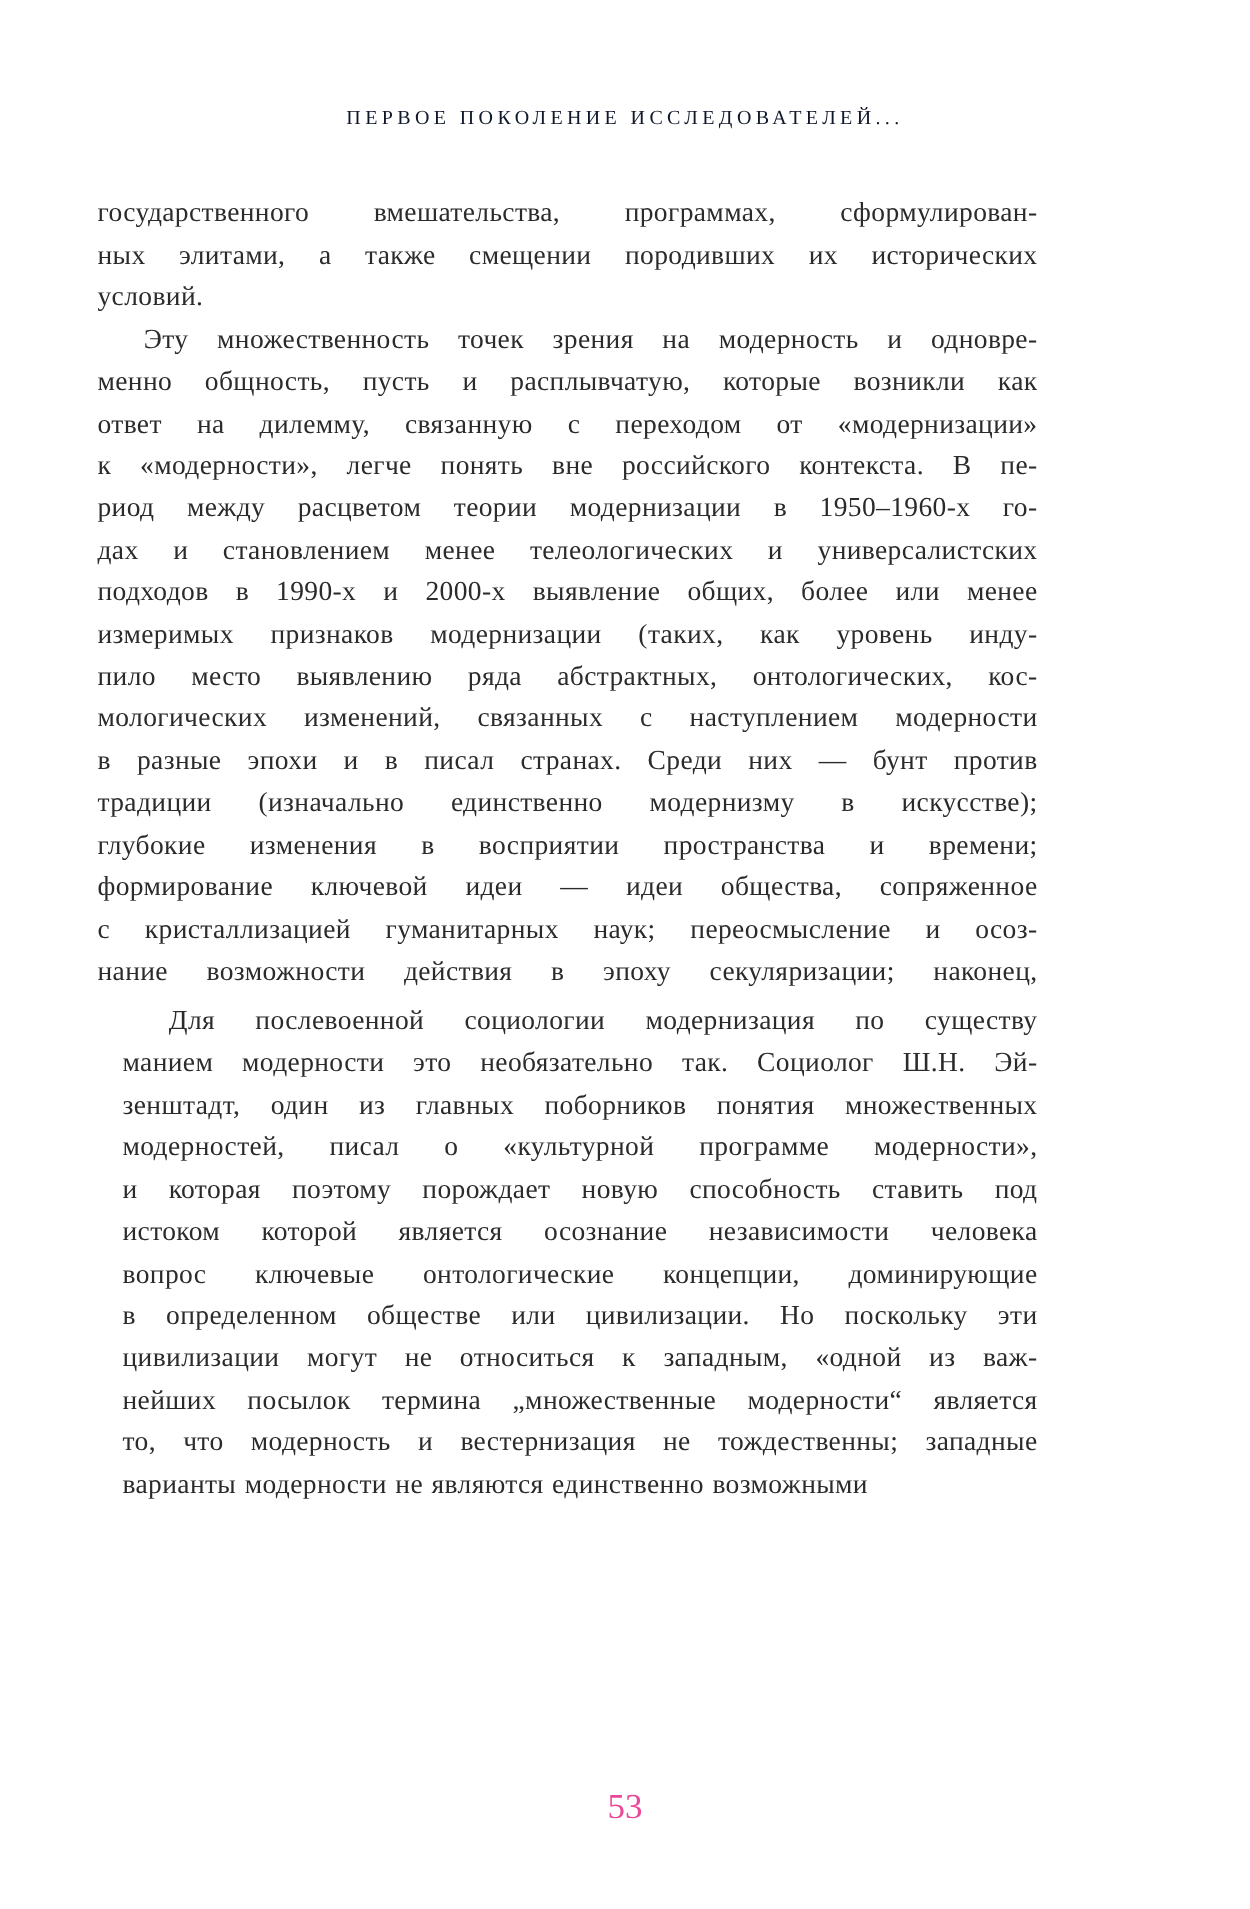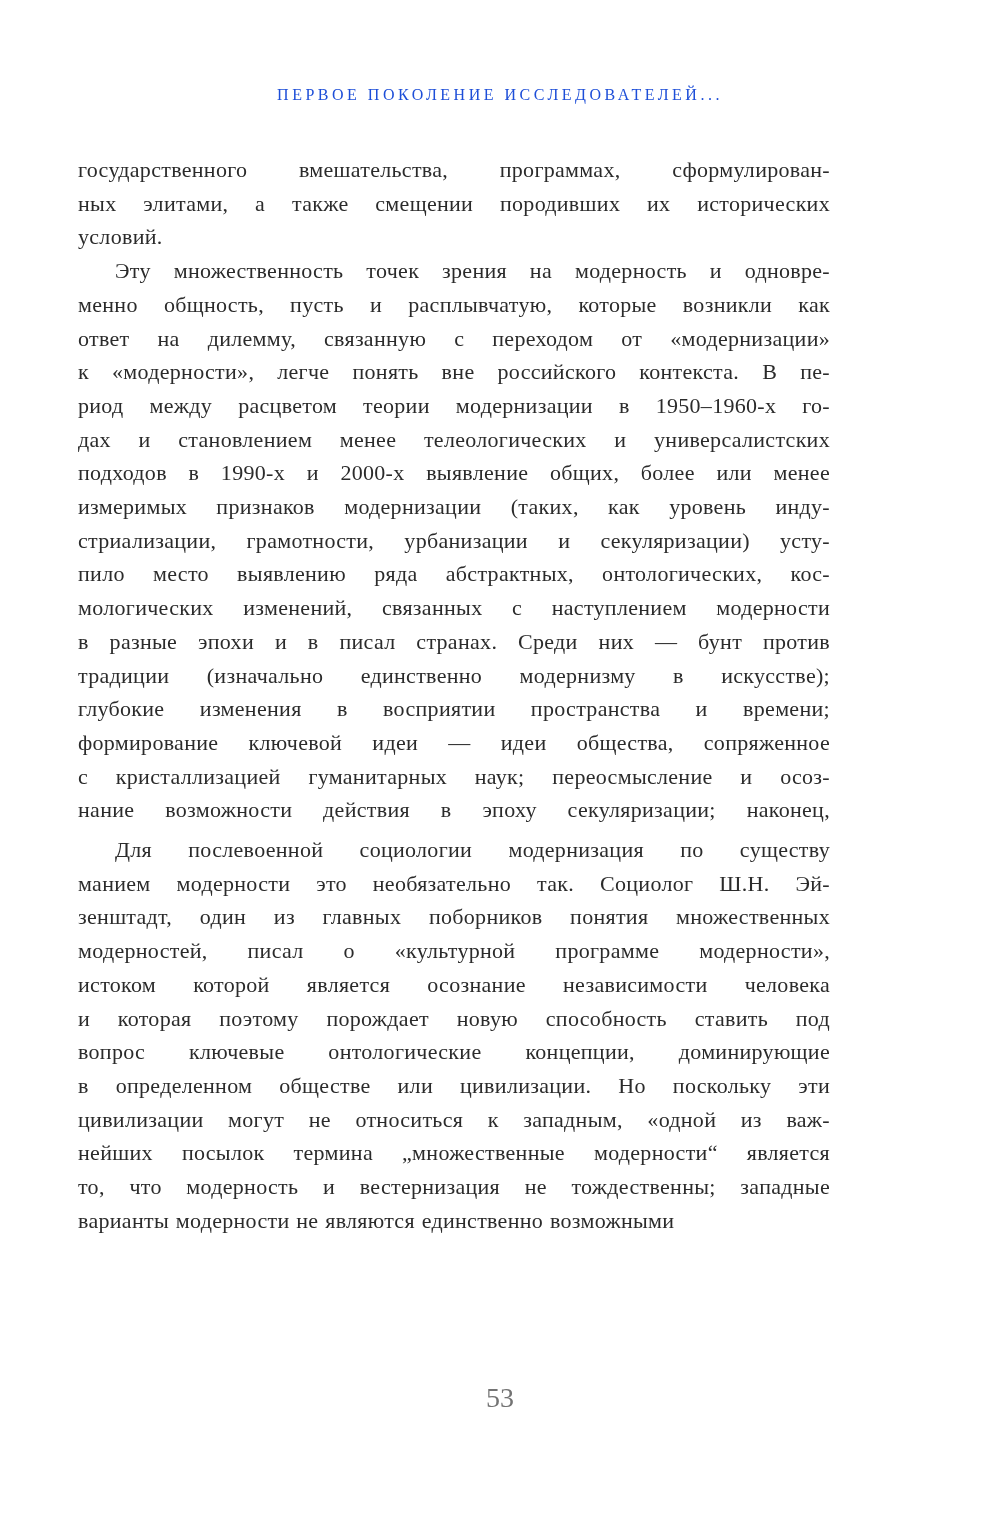--- a/index.html
+++ b/index.html
@@ -22,58 +22,59 @@
     overflow: hidden;
   }
   .running-head {
     position: absolute;
     top: 86px;
     left: 0;
     width: 100%;
     text-align: center;
     font-size: 16px;
     letter-spacing: 3.5px;
-    color: #1d4ed8;
+    color: #0f172a;
     font-weight: 400;
   }
   .body-text {
     position: absolute;
     top: 153px;
     left: 78px;
     width: 752px;
     font-size: 22px;
     line-height: 33.7px;
     letter-spacing: 0.3px;
     word-spacing: 1px;
   }
   .paragraph {
     margin: 0;
   }
   .paragraph.space-before {
     margin-top: 6px;
+    margin-left: 20px;
   }
   .line {
     text-align: left;
     white-space: normal;
   }
   .line.j {
     text-align: justify;
     text-align-last: justify;
   }
   .line.first {
     text-indent: 37px;
   }
   .page-number {
     position: absolute;
-    top: 1382px;
+    top: 1430px;
     left: 0;
     width: 100%;
     text-align: center;
     font-size: 28px;
-    color: #737373;
+    color: #ec4899;
   }
 </style>
 </head>
 <body>
 
 <div class="page">
   <header class="running-head">ПЕРВОЕ ПОКОЛЕНИЕ ИССЛЕДОВАТЕЛЕЙ...</header>
 
   <main class="body-text">
       <div class="paragraph">
@@ -83,37 +84,36 @@
       </div>
       <div class="paragraph">
         <div class="line j first">Эту множественность точек зрения на модерность и одновре-</div>
         <div class="line j">менно общность, пусть и расплывчатую, которые возникли как</div>
         <div class="line j">ответ на дилемму, связанную с переходом от «модернизации»</div>
         <div class="line j">к «модерности», легче понять вне российского контекста. В пе-</div>
         <div class="line j">риод между расцветом теории модернизации в 1950–1960-х го-</div>
         <div class="line j">дах и становлением менее телеологических и универсалистских</div>
         <div class="line j">подходов в 1990-х и 2000-х выявление общих, более или менее</div>
         <div class="line j">измеримых признаков модернизации (таких, как уровень инду-</div>
-        <div class="line j">стриализации, грамотности, урбанизации и секуляризации) усту-</div>
         <div class="line j">пило место выявлению ряда абстрактных, онтологических, кос-</div>
         <div class="line j">мологических изменений, связанных с наступлением модерности</div>
         <div class="line j">в разные эпохи и в писал странах. Среди них — бунт против</div>
         <div class="line j">традиции (изначально единственно модернизму в искусстве);</div>
         <div class="line j">глубокие изменения в восприятии пространства и времени;</div>
         <div class="line j">формирование ключевой идеи — идеи общества, сопряженное</div>
         <div class="line j">с кристаллизацией гуманитарных наук; переосмысление и осоз-</div>
         <div class="line j">нание возможности действия в эпоху секуляризации; наконец,</div>
       </div>
       <div class="paragraph space-before">
         <div class="line j first">Для послевоенной социологии модернизация по существу</div>
         <div class="line j">манием модерности это необязательно так. Социолог Ш.Н. Эй-</div>
         <div class="line j">зенштадт, один из главных поборников понятия множественных</div>
         <div class="line j">модерностей, писал о «культурной программе модерности»,</div>
+        <div class="line j">и которая поэтому порождает новую способность ставить под</div>
         <div class="line j">истоком которой является осознание независимости человека</div>
-        <div class="line j">и которая поэтому порождает новую способность ставить под</div>
         <div class="line j">вопрос ключевые онтологические концепции, доминирующие</div>
         <div class="line j">в определенном обществе или цивилизации. Но поскольку эти</div>
         <div class="line j">цивилизации могут не относиться к западным, «одной из важ-</div>
         <div class="line j">нейших посылок термина „множественные модерности“ является</div>
         <div class="line j">то, что модерность и вестернизация не тождественны; западные</div>
         <div class="line">варианты модерности не являются единственно возможными</div>
       </div>
     </main>
 
   <footer class="page-number">53</footer>

